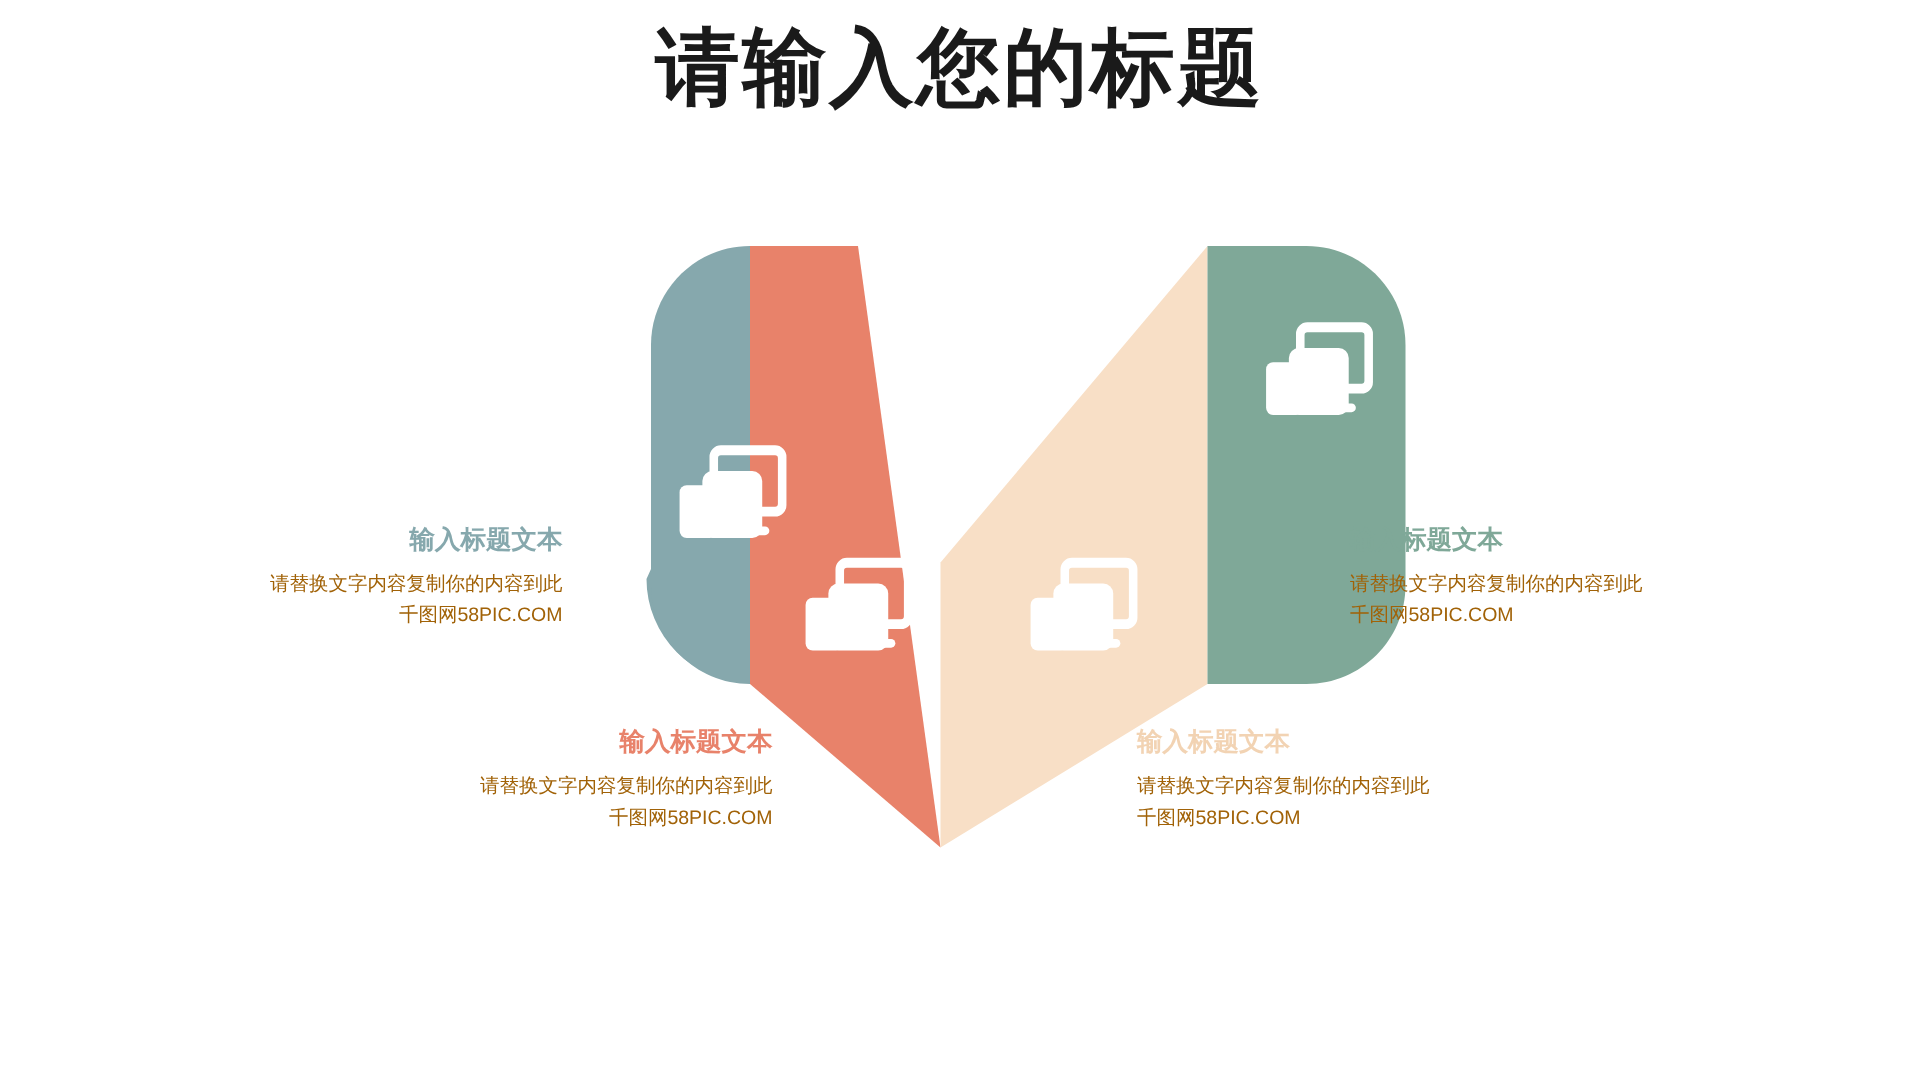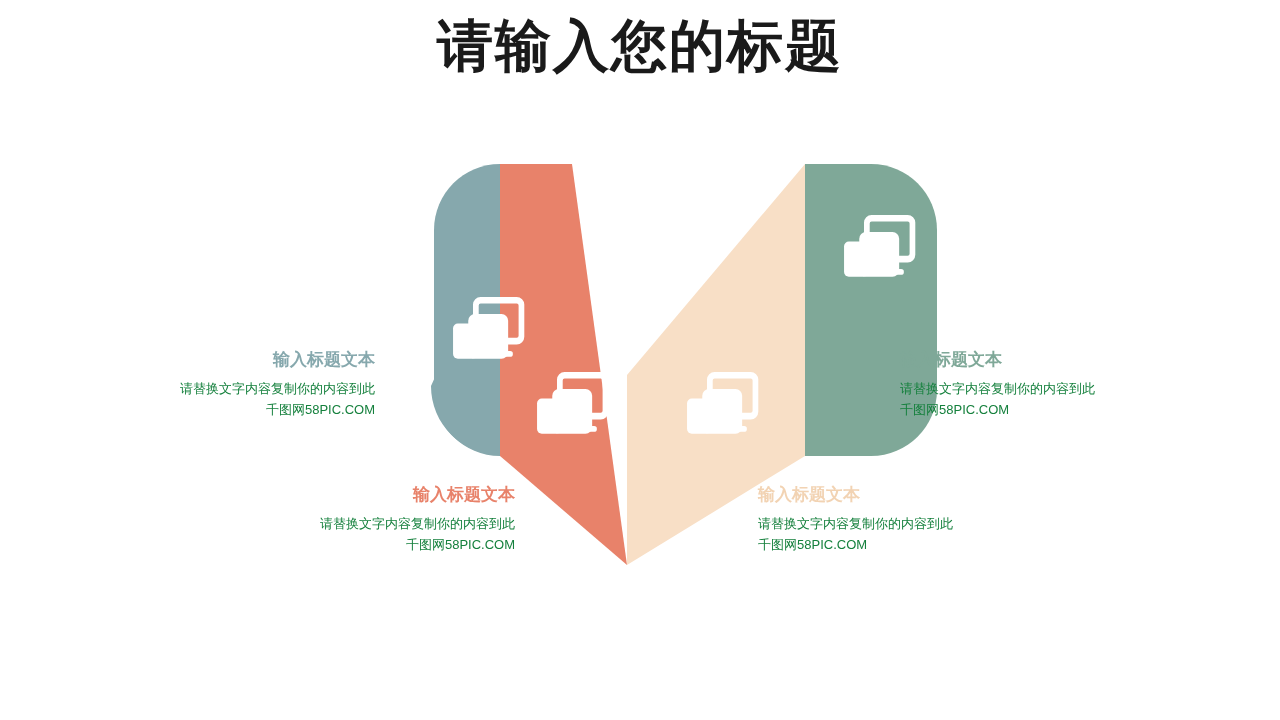--- a/index.html
+++ b/index.html
@@ -59,21 +59,21 @@
   }
   .callout .c-title {
     font-size: 17px;
     font-weight: 700;
     line-height: 1.2;
     margin: 0 0 9px 0;
     white-space: nowrap;
   }
   .callout .c-line {
     font-size: 13px;
-    color: #15803d;
+    color: #a16207;
     line-height: 1.55;
     white-space: nowrap;
   }
 
   .callout.align-right { text-align: right; }
   .callout.align-left  { text-align: left;  }
 
   
   #callout-tl { left: 30px;  top: 350px;  width: 345px; }
   #callout-bl { left: 170px; top: 485px;  width: 345px; }

